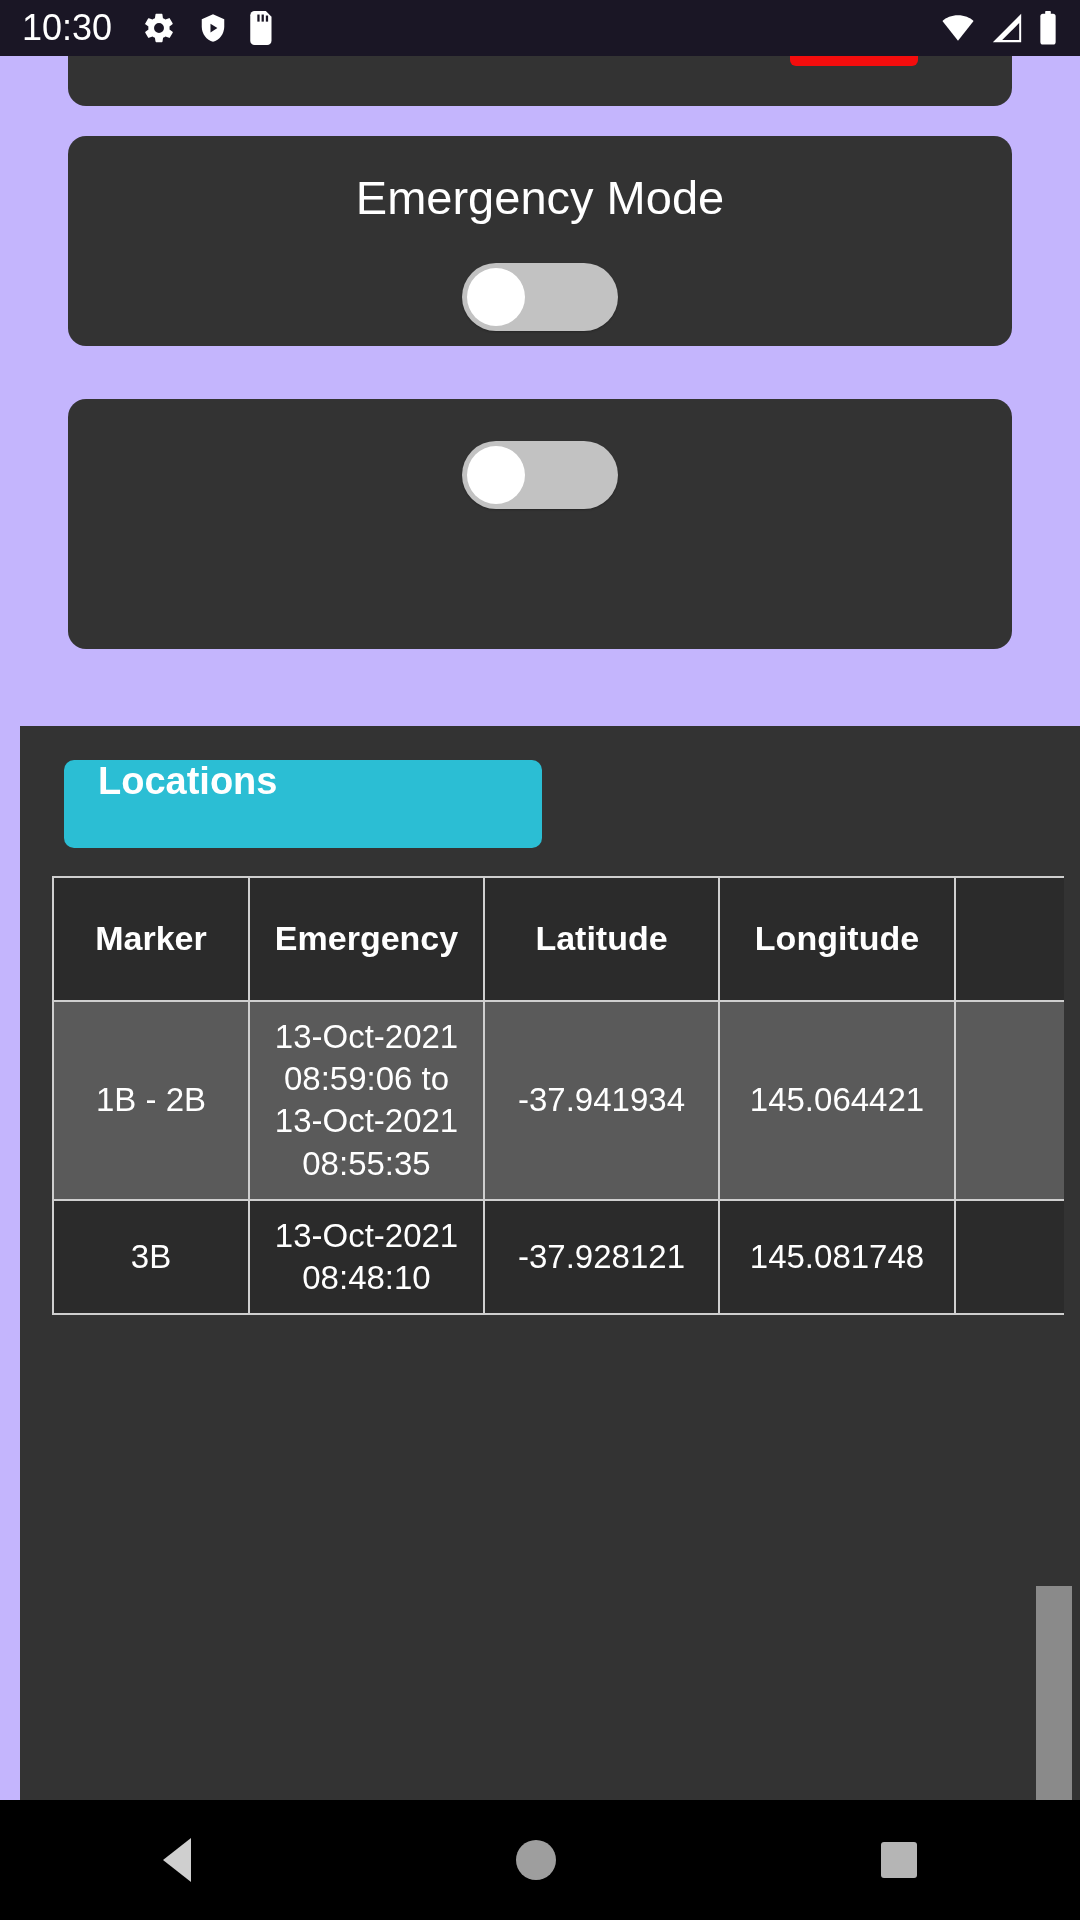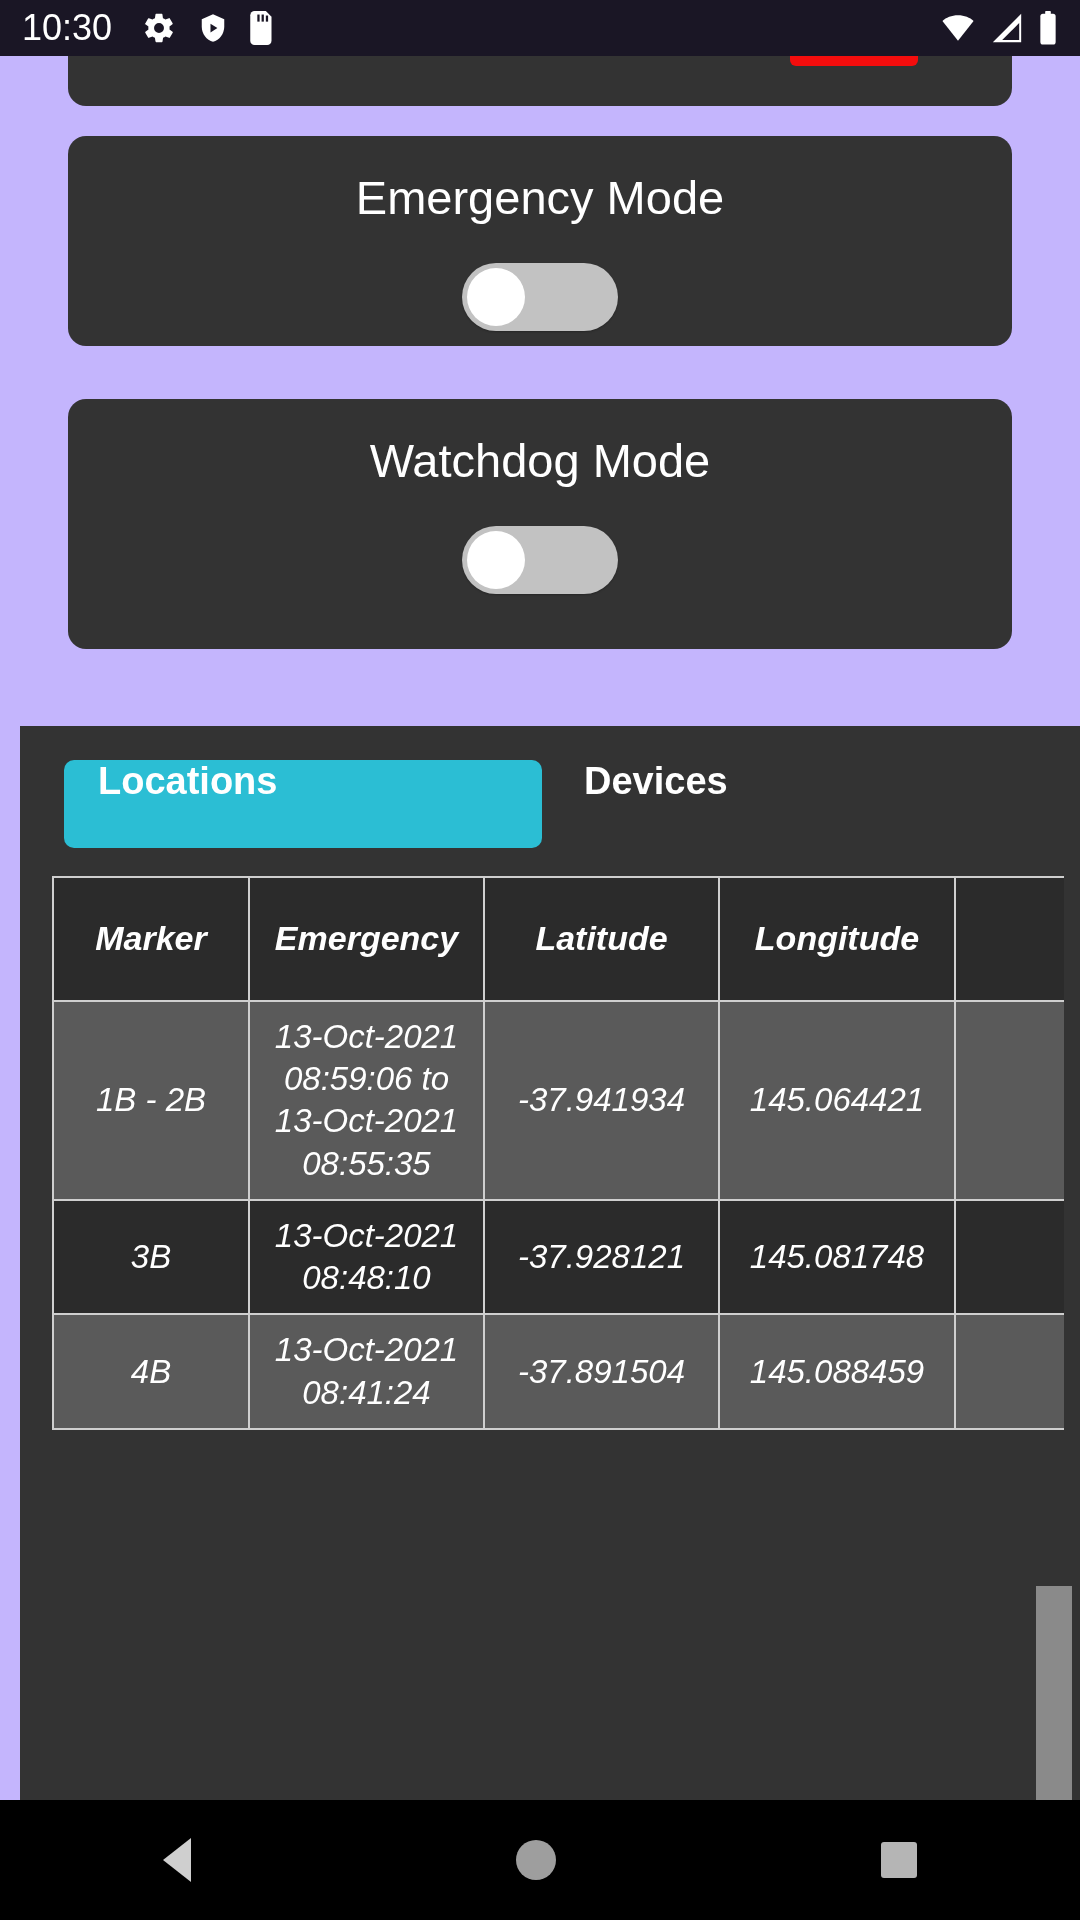--- a/index.html
+++ b/index.html
@@ -88,21 +88,20 @@
   }
   table{
     border-collapse:collapse; table-layout:fixed;
     width:1020px;
   }
   th, td{
     border:2px solid #cfcfcf;
     color:#ffffff; text-align:center; vertical-align:middle;
     font-size:33px; line-height:1.28;
     padding:14px 6px;
-    font-style:italic;
   }
   thead th{
     background:#2b2b2b; font-weight:700; height:124px;
     font-size:34px;
   }
   tbody tr.odd td{ background:#5a5a5a; }
   tbody tr.even td{ background:#2b2b2b; }
   tbody td{ font-weight:400; }
   col.c-marker{ width:196px; }
   col.c-ts{ width:235px; }
@@ -186,36 +185,32 @@
   <div class="mode-card" id="emergency-card">
     <div class="mode-title">Emergency Mode</div>
     <div class="toggle-wrap">
       <div class="toggle">
         <div class="thumb"></div>
       </div>
     </div>
   </div>
 
   <div class="mode-card" id="watchdog-card">
-    <div class="mode-title">Watchdog Mode</div>
     <div class="toggle-wrap">
       <div class="toggle">
         <div class="thumb"></div>
       </div>
     </div>
   </div>
 
   <div class="panel">
 
     <div class="tabs">
       <div class="tab active">
         <span>Locations</span>
-      </div>
-      <div class="tab inactive">
-        <span>Devices</span>
       </div>
     </div>
 
     <div class="table-area">
       <table>
         <colgroup>
           <col class="c-marker">
             <col class="c-ts">
             <col class="c-lat">
             <col class="c-lng">
@@ -238,27 +233,20 @@
             <td>145.064421</td>
             <td></td>
           </tr>
           <tr class="even">
             <td>3B</td>
             <td>13-Oct-2021 08:48:10</td>
             <td>-37.928121</td>
             <td>145.081748</td>
             <td></td>
           </tr>
-          <tr class="odd">
-            <td>4B</td>
-            <td>13-Oct-2021 08:41:24</td>
-            <td>-37.891504</td>
-            <td>145.088459</td>
-            <td></td>
-          </tr>
         </tbody>
       </table>
     </div>
 
     <div class="vscroll">
       <div class="track"></div>
 
     </div>
 
   </div>

